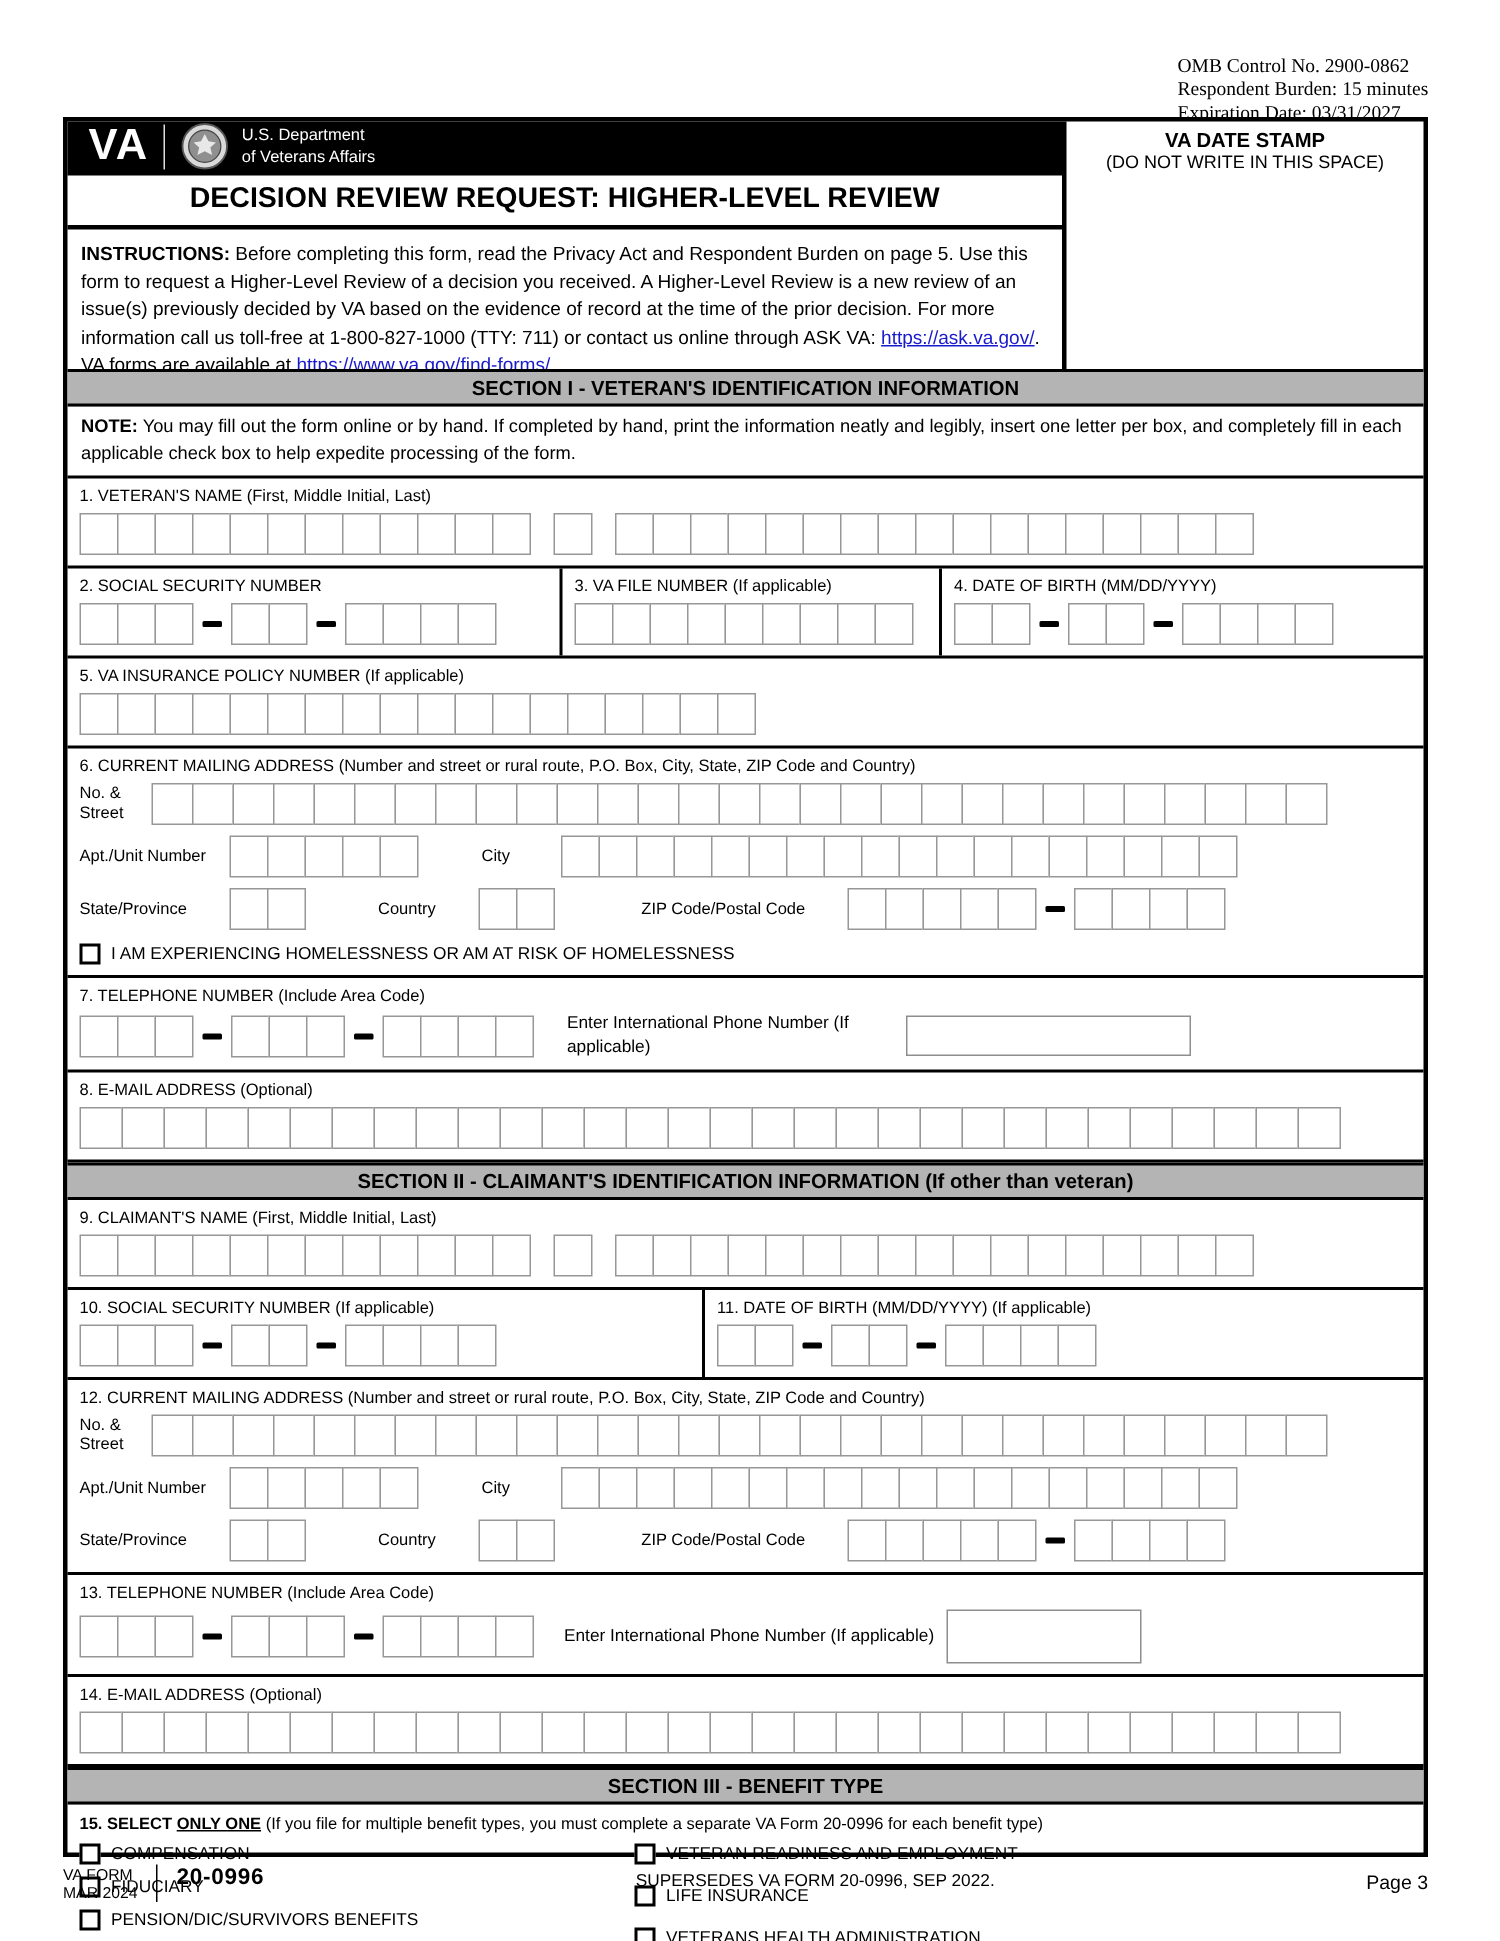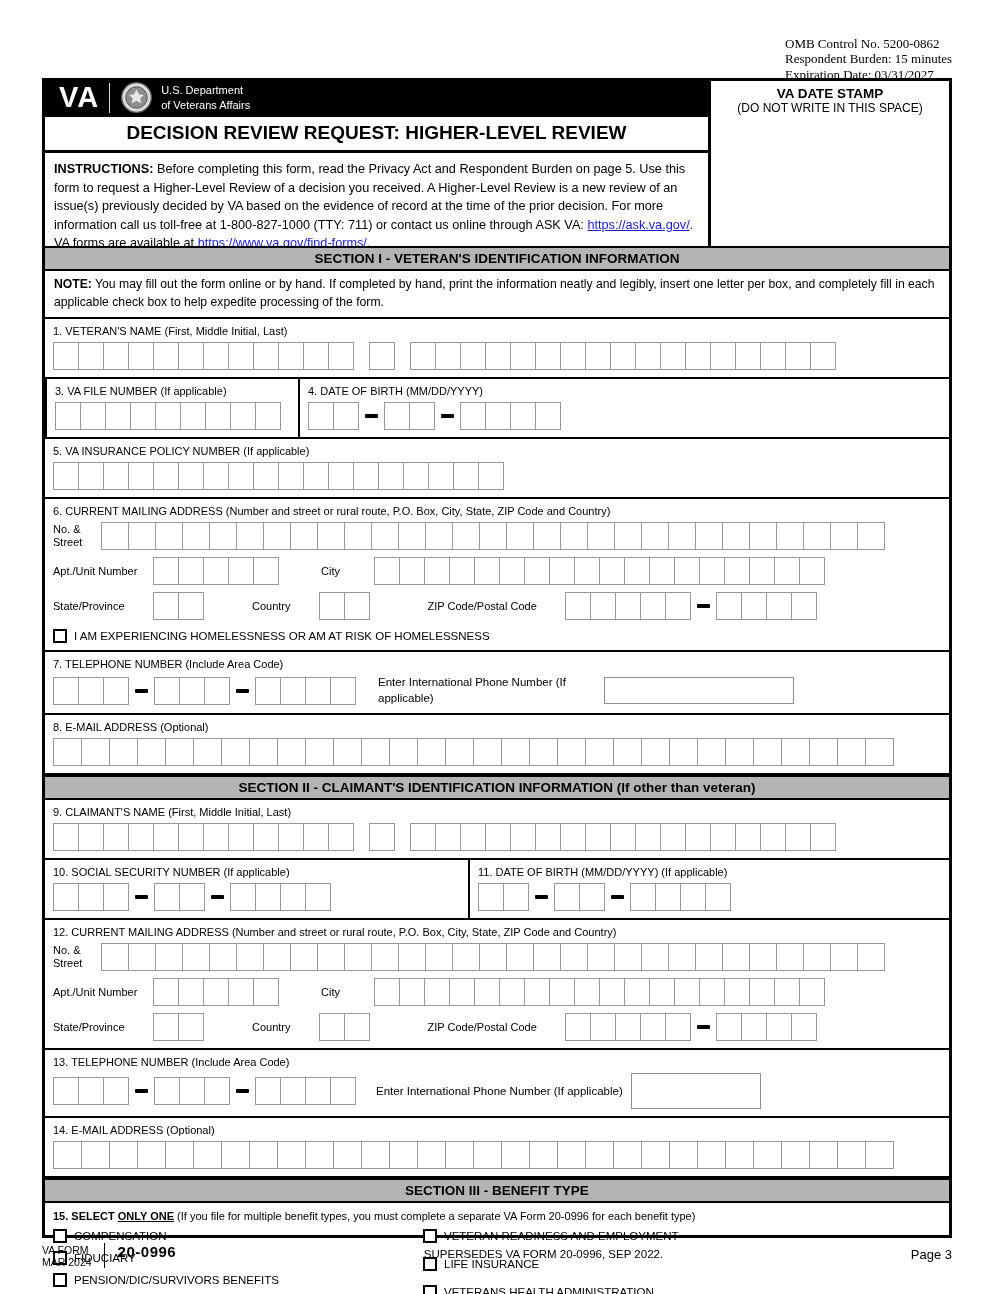--- a/index.html
+++ b/index.html
@@ -94,21 +94,21 @@
   .footer { position: absolute; left: 42px; top: 1243px; width: 910px; display: flex; align-items: flex-start; }
   .f-left { font-size: 10.5px; line-height: 1.15; border-right: 1px solid #000; padding-right: 12px; padding-top: 1px; }
   .f-num { font-size: 15px; font-weight: bold; margin-left: 13px; letter-spacing: .5px; }
   .f-center { flex: 1; text-align: center; font-size: 11.5px; padding-top: 5px; }
   .f-page { font-size: 13px; padding-top: 4px; }
 </style>
 </head>
 <body>
 
 <div class="omb">
-  <div>OMB Control No. 5200-0862</div>
+  <div>OMB Control No. 2900-0862</div>
   <div>Respondent Burden: 15 minutes</div>
   <div>Expiration Date: 03/31/2027</div>
 </div>
 
 <div class="form">
 
   <div class="top">
     <div class="top-left">
       <div class="logo-bar">
         <span class="va-big">VA</span>
@@ -177,20 +177,42 @@
           <span class="cell"></span>
           <span class="cell"></span>
           <span class="cell"></span>
           <span class="cell"></span>
           <span class="cell"></span>
         </div>
     </div>
   </div>
 
   <div class="grid3">
+    <div class="g-c1">
+      <div class="lbl">2.  SOCIAL SECURITY NUMBER</div>
+      <div class="hrow">
+        <div class="boxes">
+            <span class="cell"></span>
+            <span class="cell"></span>
+            <span class="cell"></span>
+          </div>
+        <div class="dash"></div>
+        <div class="boxes">
+            <span class="cell"></span>
+            <span class="cell"></span>
+          </div>
+        <div class="dash"></div>
+        <div class="boxes">
+            <span class="cell"></span>
+            <span class="cell"></span>
+            <span class="cell"></span>
+            <span class="cell"></span>
+          </div>
+      </div>
+    </div>
     <div class="g-c2">
       <div class="lbl">3. VA FILE NUMBER (If applicable)</div>
       <div class="boxes">
           <span class="cell"></span>
           <span class="cell"></span>
           <span class="cell"></span>
           <span class="cell"></span>
           <span class="cell"></span>
           <span class="cell"></span>
           <span class="cell"></span>

